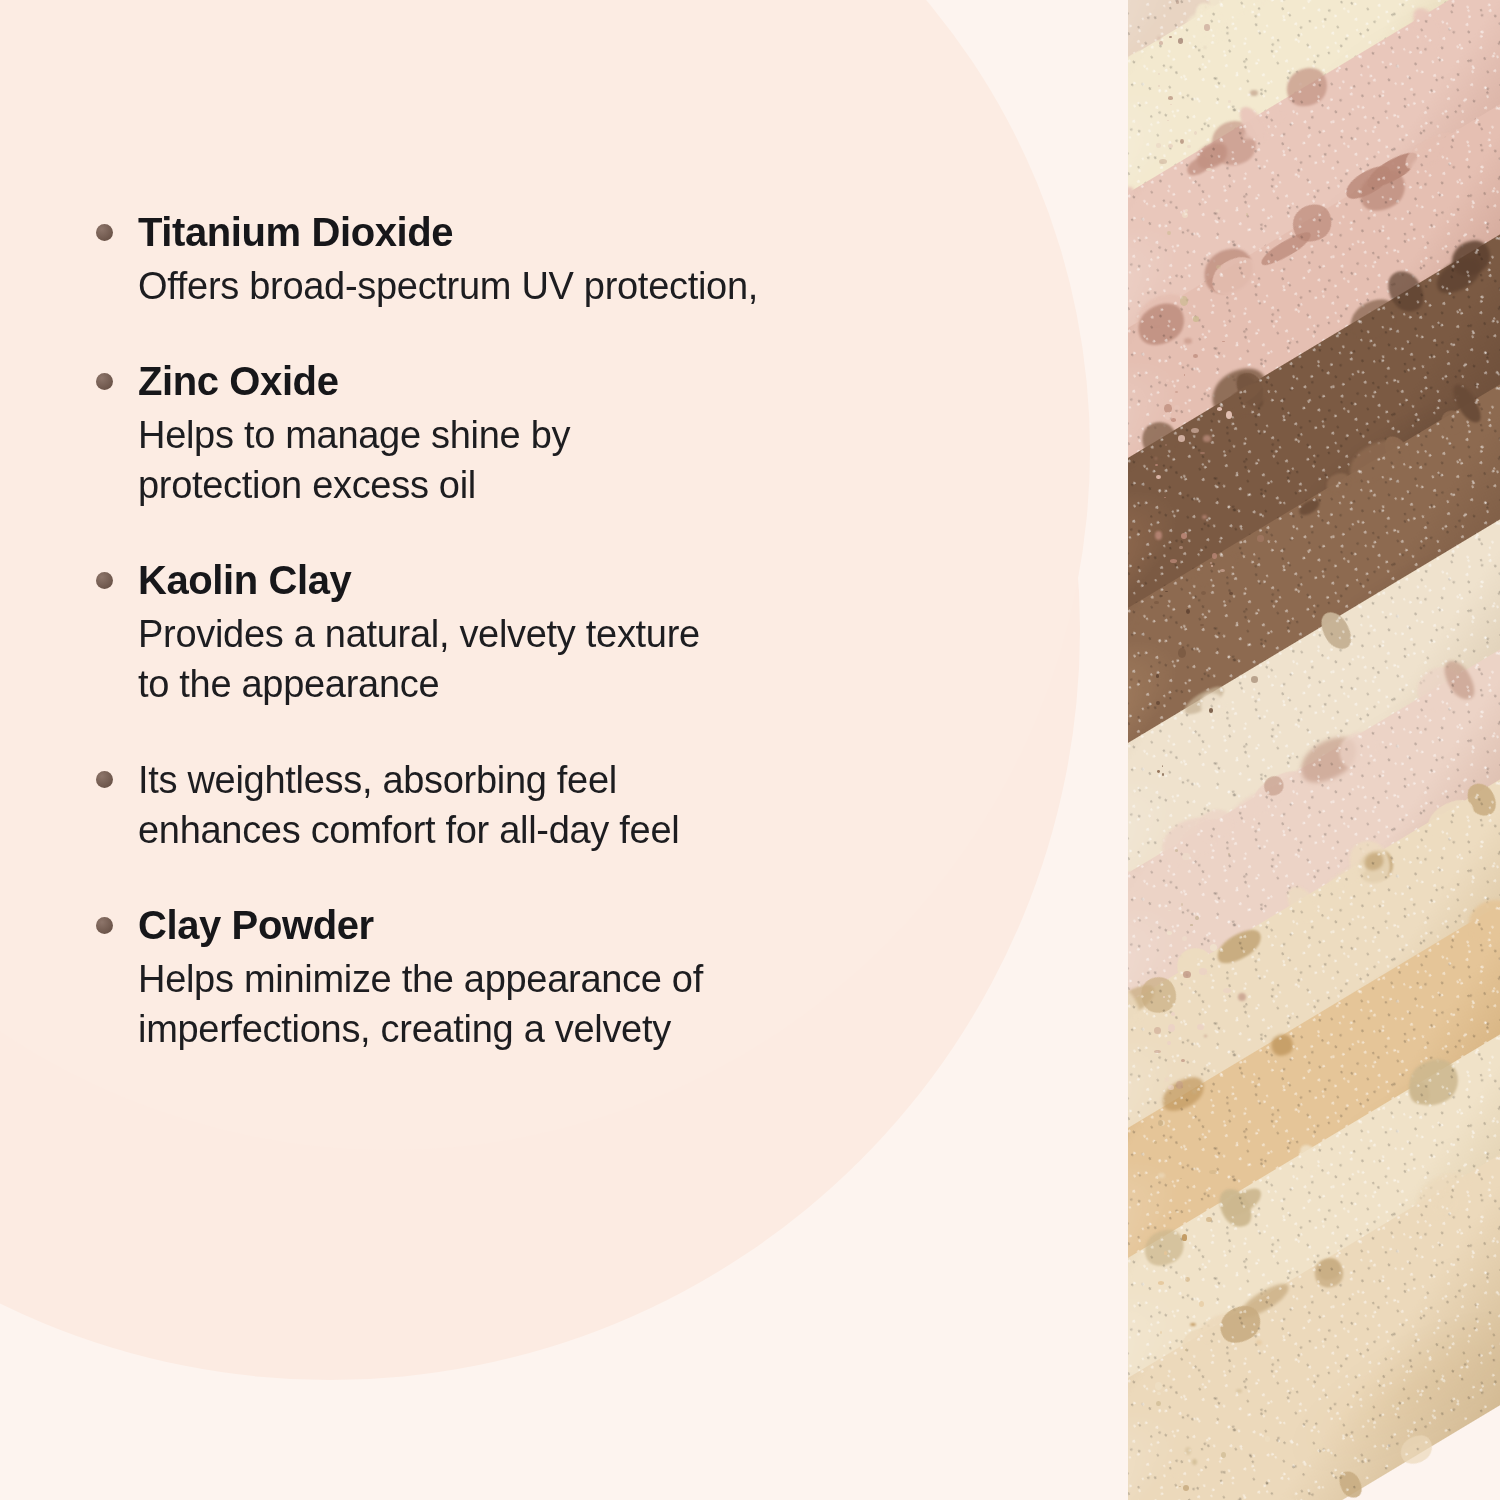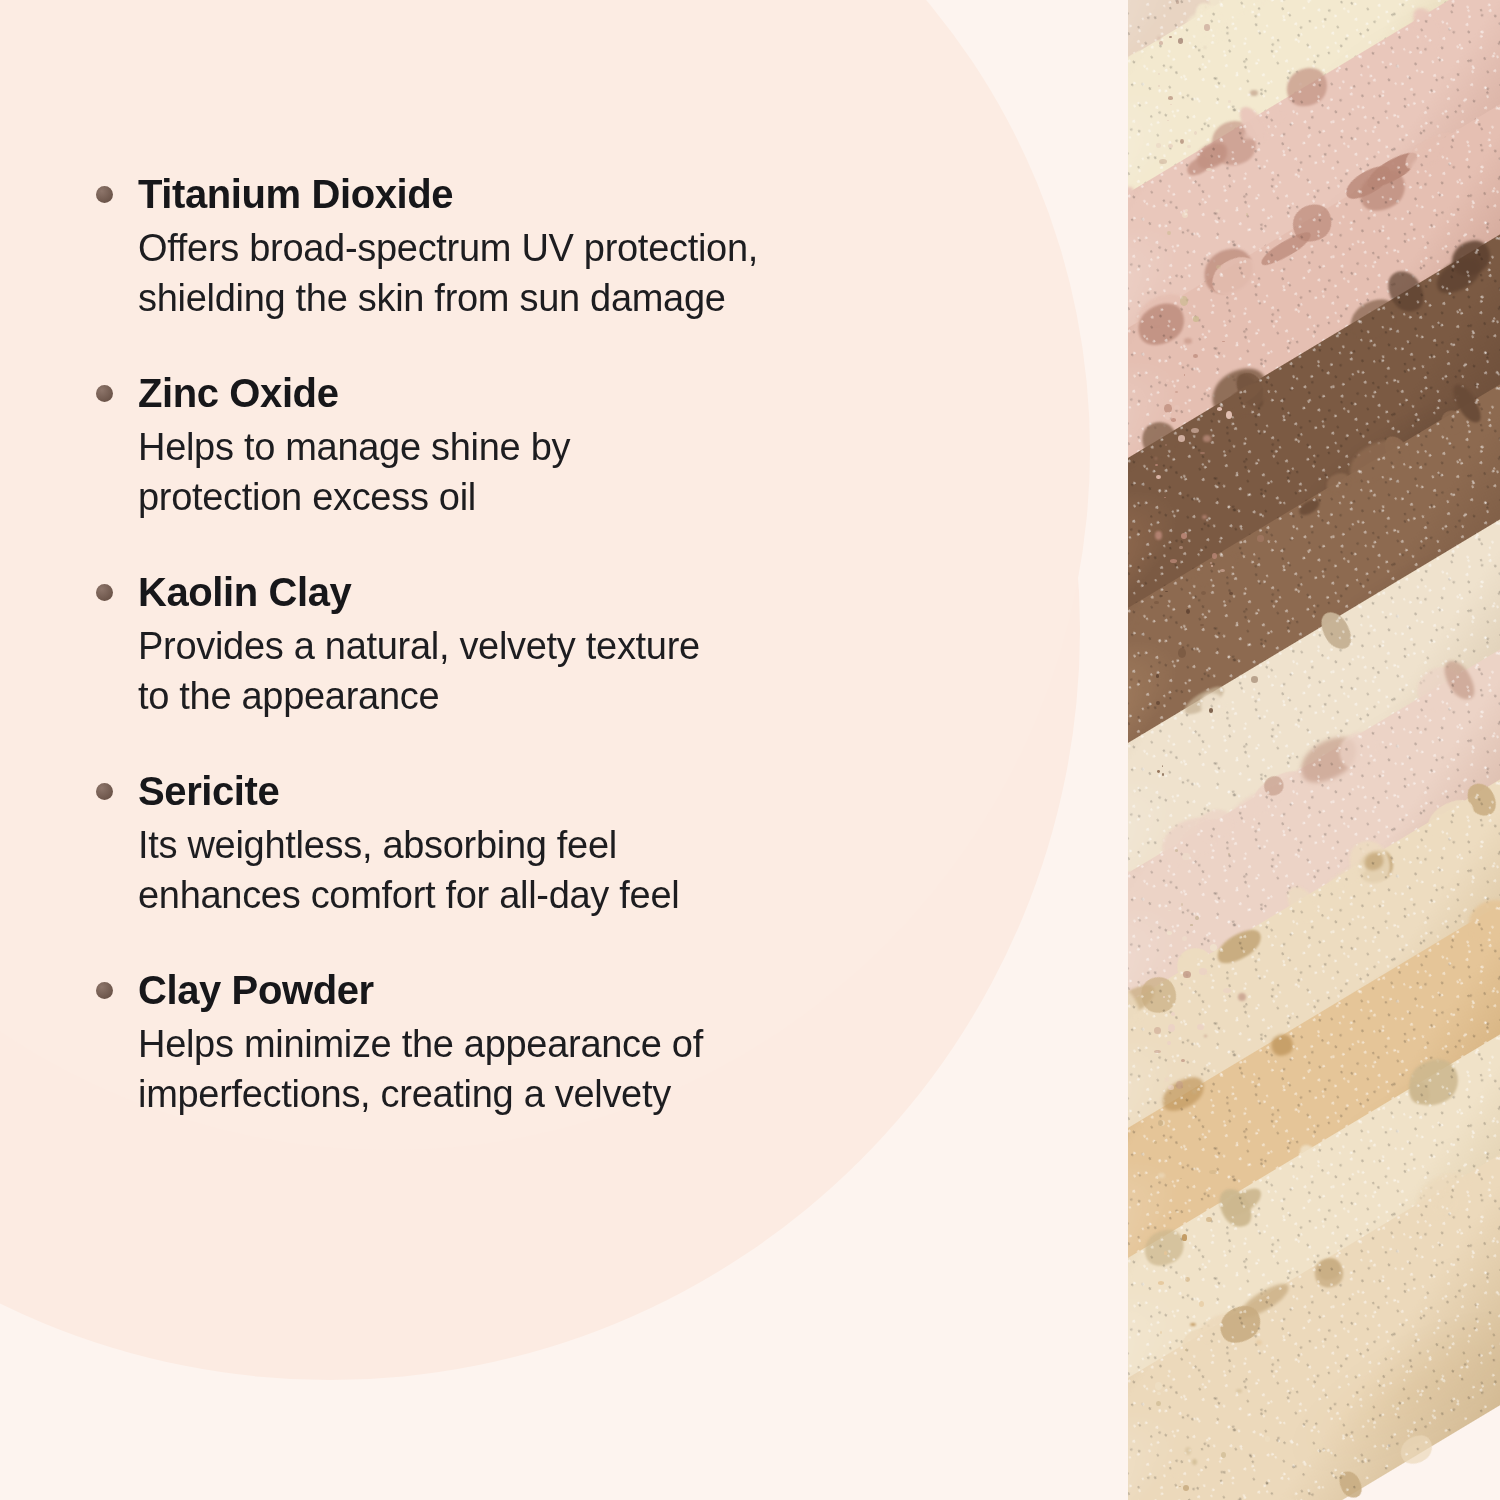--- a/index.html
+++ b/index.html
@@ -65,21 +65,21 @@
   .title-underline {
     position:absolute;
     left:2px;
     top:98px;
     width:782px;
     height:4px;
     background:#3f2a1e;
   }
 
   
-  .ing-list { margin-top:74px; }
+  .ing-list { margin-top:112px; }
 
   .ing-item { position:relative; margin-bottom:46px; padding-left:50px; }
   .ing-item:last-child { margin-bottom:0; }
 
   .bullet {
     position:absolute;
     left:8px; top:16px;
     width:17px; height:17px;
     border-radius:50%;
     background:radial-gradient(circle at 34% 30%, #8d756a 0%, #6d564b 70%, #5d473d 100%);
@@ -527,42 +527,40 @@
 
   <div class="content">
 
 
     <div class="ing-list" id="ing-list">
         <div class="ing-item">
           <span class="bullet"></span>
           <div class="ing-name">Titanium Dioxide</div>
           <div class="ing-desc">
             <span class="ln">Offers broad-spectrum UV protection,</span>
-            <span class="ln">shielding the skin from sun damage</span>
           </div>
         </div>
         <div class="ing-item">
           <span class="bullet"></span>
           <div class="ing-name">Zinc Oxide</div>
           <div class="ing-desc">
             <span class="ln">Helps to manage shine by</span>
             <span class="ln">protection excess oil</span>
           </div>
         </div>
         <div class="ing-item">
           <span class="bullet"></span>
           <div class="ing-name">Kaolin Clay</div>
           <div class="ing-desc">
             <span class="ln">Provides a natural, velvety texture</span>
             <span class="ln">to the appearance</span>
           </div>
         </div>
         <div class="ing-item">
           <span class="bullet"></span>
-          <div class="ing-name">Sericite</div>
           <div class="ing-desc">
             <span class="ln">Its weightless, absorbing feel</span>
             <span class="ln">enhances comfort for all-day feel</span>
           </div>
         </div>
         <div class="ing-item">
           <span class="bullet"></span>
           <div class="ing-name">Clay Powder</div>
           <div class="ing-desc">
             <span class="ln">Helps minimize the appearance of</span>

